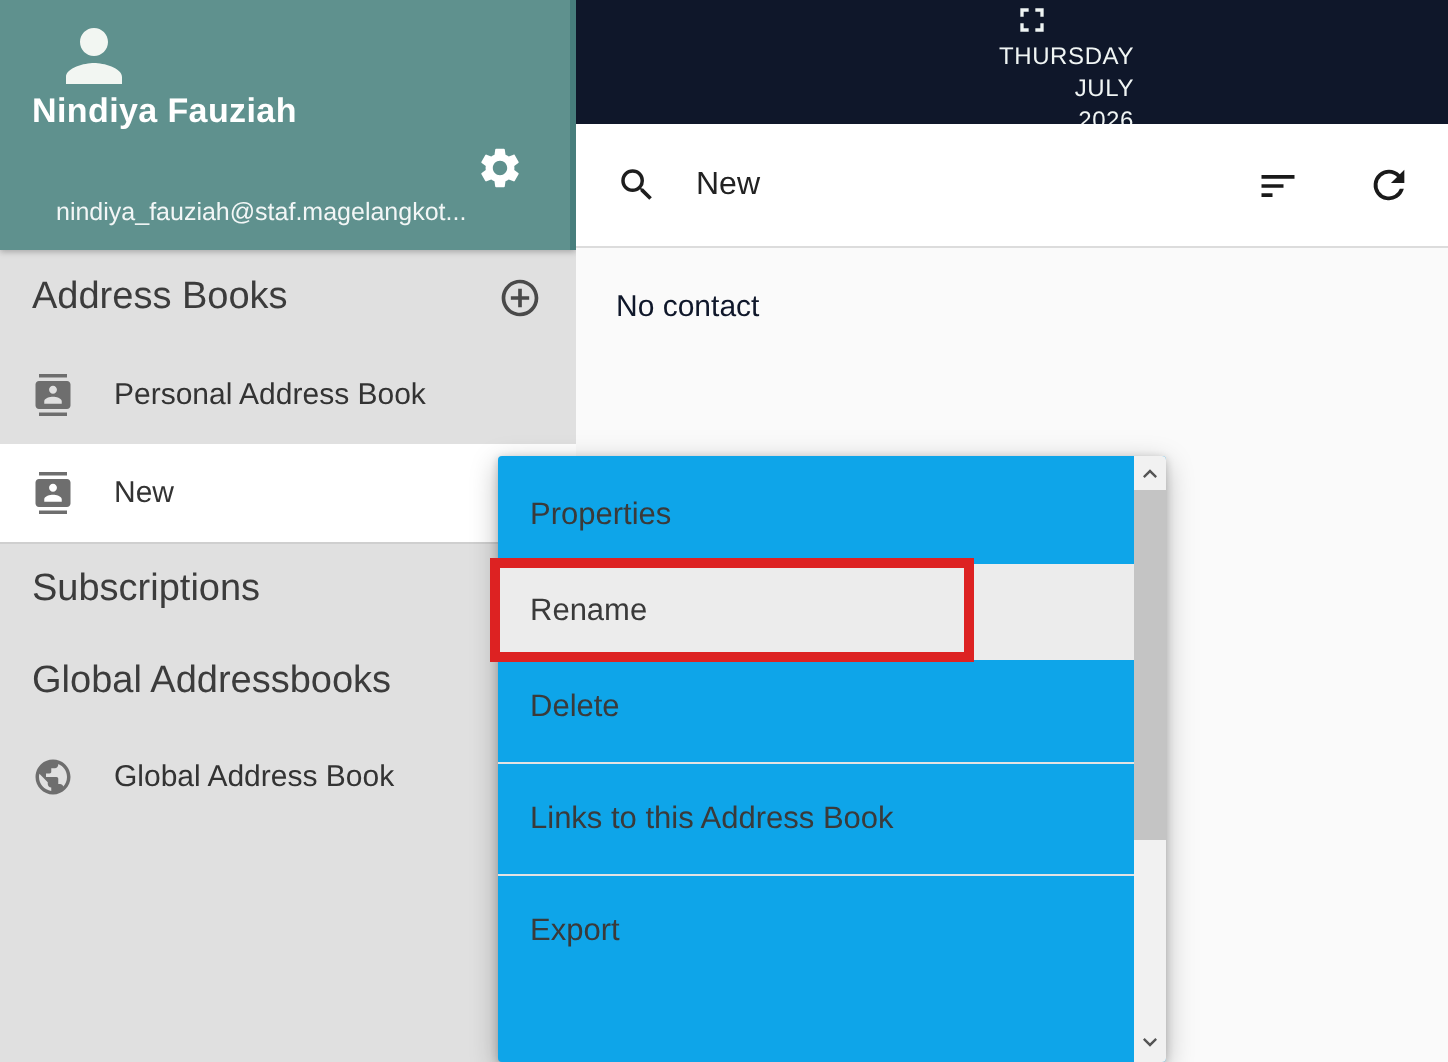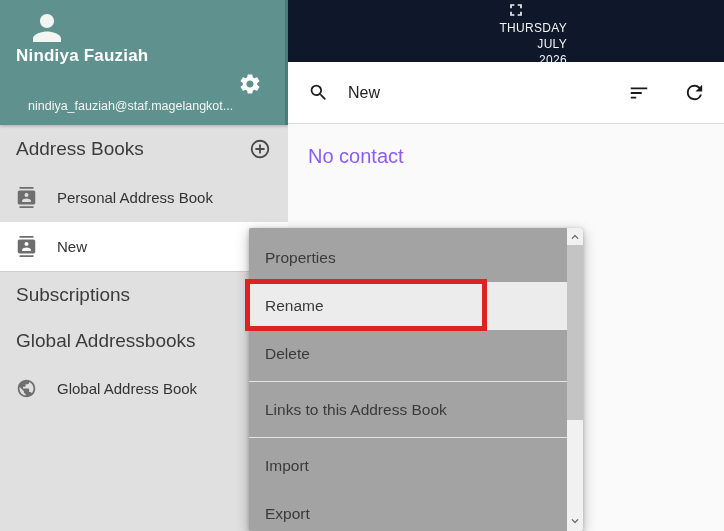--- a/index.html
+++ b/index.html
@@ -31,24 +31,24 @@
 
   
   .searchbar{position:absolute;left:288px;top:62px;width:436px;height:62px;background:#fff;border-bottom:1px solid #dcdcdc;display:flex;align-items:center;box-sizing:border-box;padding:0 18px 0 20px;}
   .search-glyph{color:#1e1e1e;}
   .search-input{border:none;outline:none;margin-left:17px;font-size:16px;color:#222;font-family:inherit;flex:1;background:transparent;}
   .tb-btn{background:none;border:none;padding:0;color:#1a1a1a;cursor:pointer;}
   .tb-btn + .tb-btn{margin-left:33px;}
 
   
   .content{position:absolute;left:288px;top:124px;width:436px;height:407px;background:#fafafa;}
-  .empty-msg{padding:21px 0 0 20px;font-size:20px;color:#8b5cf6;}
-
-  
-  .menu{position:absolute;left:249px;top:228px;width:334px;height:303px;background:#a3a3a3;border-radius:2px;box-shadow:0 4px 14px rgba(0,0,0,.28),0 1px 4px rgba(0,0,0,.2);display:flex;overflow:hidden;}
+  .empty-msg{padding:21px 0 0 20px;font-size:15px;color:#0f172a;}
+
+  
+  .menu{position:absolute;left:249px;top:228px;width:334px;height:303px;background:#0ea5e9;border-radius:2px;box-shadow:0 4px 14px rgba(0,0,0,.28),0 1px 4px rgba(0,0,0,.2);display:flex;overflow:hidden;}
   .menu-list{flex:1;padding-top:6px;}
   .menu-item{height:48px;display:flex;align-items:center;padding-left:16px;font-size:15.5px;color:#3a3a3a;cursor:pointer;}
   .menu-item.hl{background:#ececec;}
   .menu-sep{height:1px;background:#e3e3e3;margin:3px 0 4px 0;}
   .menu-scrollbar{width:16px;background:#f1f1f1;position:relative;}
   .sb-arrow{position:absolute;left:0;width:16px;height:16px;display:flex;align-items:center;justify-content:center;color:#555;cursor:pointer;}
   .sb-arrow.up{top:1px;}
   .sb-arrow.down{bottom:2px;}
   .sb-thumb{position:absolute;left:0;top:17px;width:16px;height:175px;background:#c4c4c4;cursor:pointer;}
 
@@ -170,21 +170,20 @@
   </div>
 
   <div class="menu">
     <div class="menu-list">
       <div class="menu-item">Properties</div>
       <div class="menu-item hl">Rename</div>
       <div class="menu-item">Delete</div>
       <div class="menu-sep"></div>
       <div class="menu-item">Links to this Address Book</div>
       <div class="menu-sep"></div>
-      <div class="menu-item">Import</div>
       <div class="menu-item">Export</div>
     </div>
     <div class="menu-scrollbar">
       <div class="sb-arrow up">
         <svg width="14" height="14" viewBox="0 0 24 24" fill="currentColor">
             <path d="M7.41 15.41L12 10.83l4.59 4.58L18 14l-6-6-6 6z"></path>
           </svg>
       </div>
       <div class="sb-thumb"></div>
       <div class="sb-arrow down">

